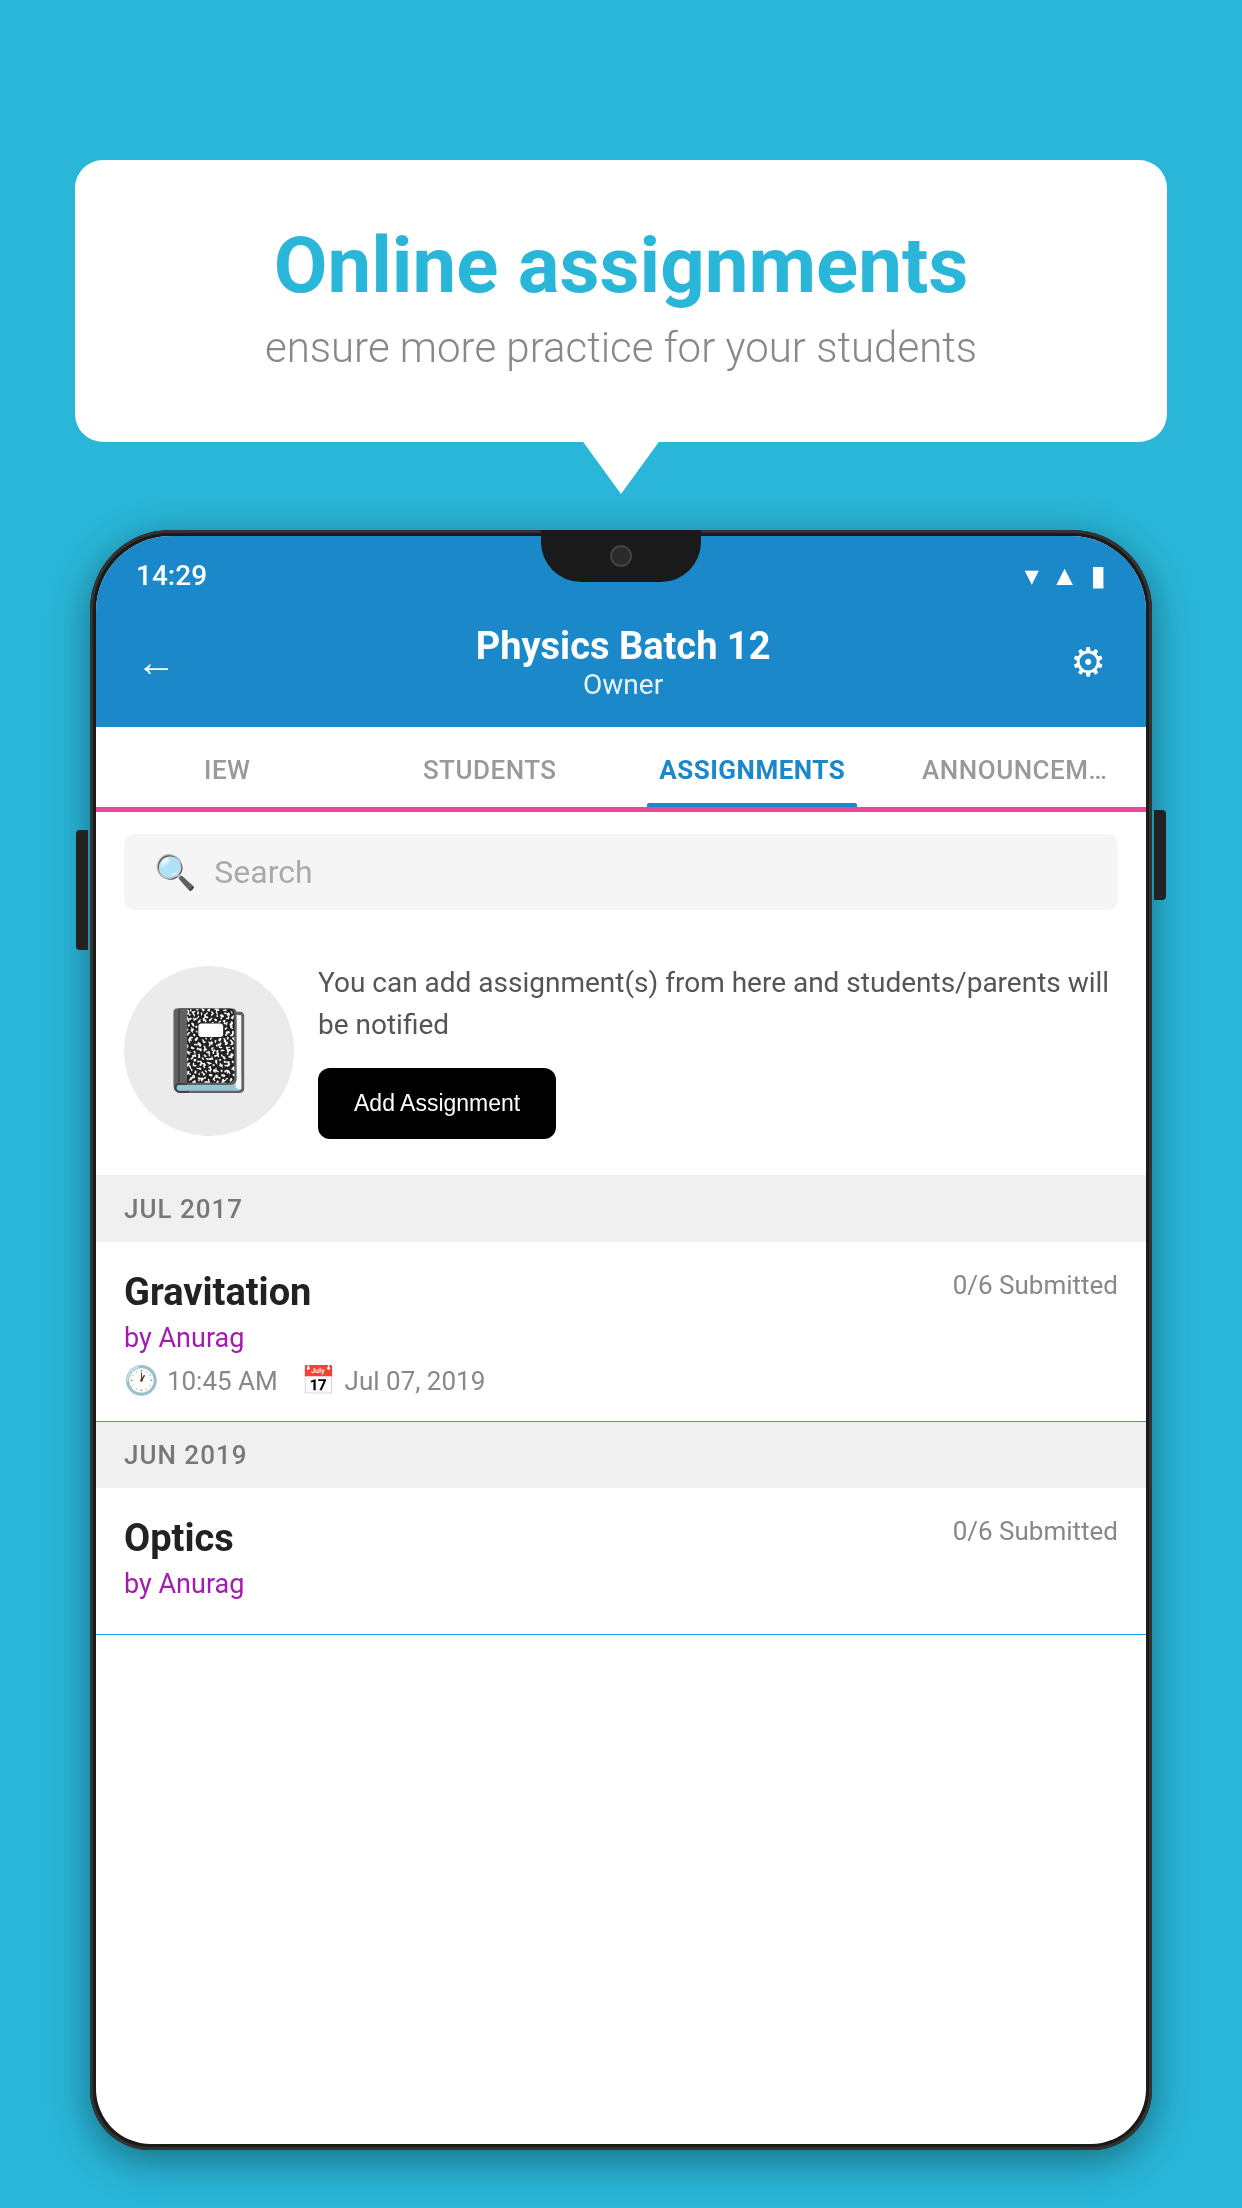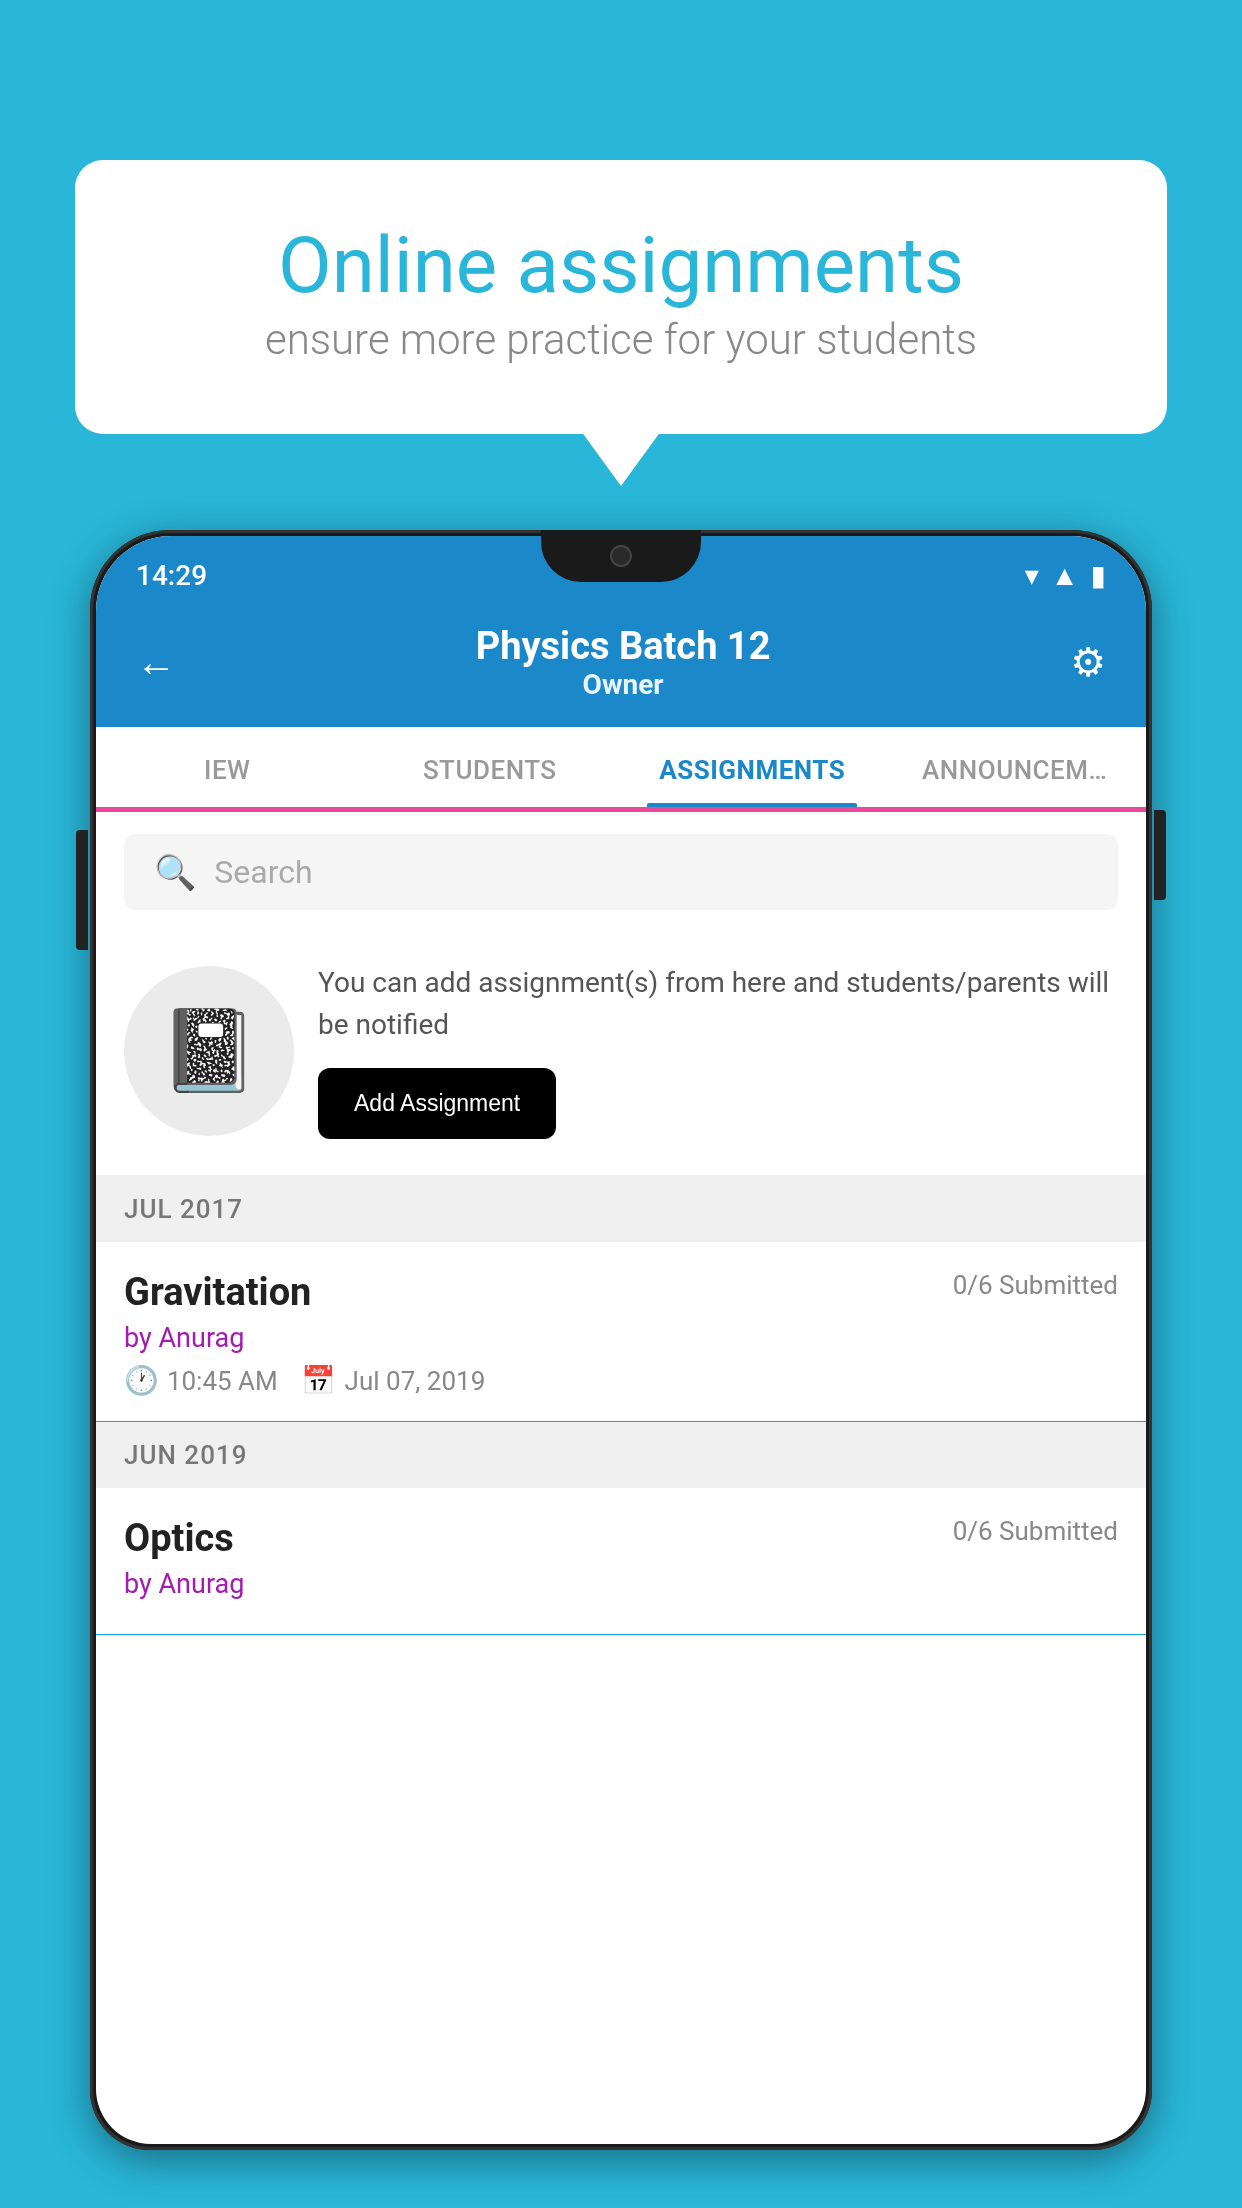--- a/index.html
+++ b/index.html
@@ -32,24 +32,24 @@
       left: 50%;
       transform: translateX(-50%);
       width: 0;
       height: 0;
       border-left: 40px solid transparent;
       border-right: 40px solid transparent;
       border-top: 55px solid white;
     }
     .bubble-title {
       font-size: 78px;
-      font-weight: 400;
+      font-weight: 700;
       color: #29b6d8;
       text-align: center;
-      margin-bottom: 4px;
+      margin-bottom: 12px;
     }
     .bubble-subtitle {
       font-size: 42px;
       color: #888;
       text-align: center;
       font-weight: 300;
     }
 
     
     .phone-wrapper {
@@ -167,21 +167,21 @@
       text-align: center;
     }
     .header-title {
       color: #ffffff;
       font-size: 38px;
       font-weight: 700;
     }
     .header-subtitle {
       color: rgba(255,255,255,0.9);
       font-size: 28px;
-      font-weight: 700;
+      font-weight: 400;
     }
     .settings-icon {
       color: white;
       font-size: 40px;
       cursor: pointer;
     }
 
     
     .tab-bar {
       display: flex;

